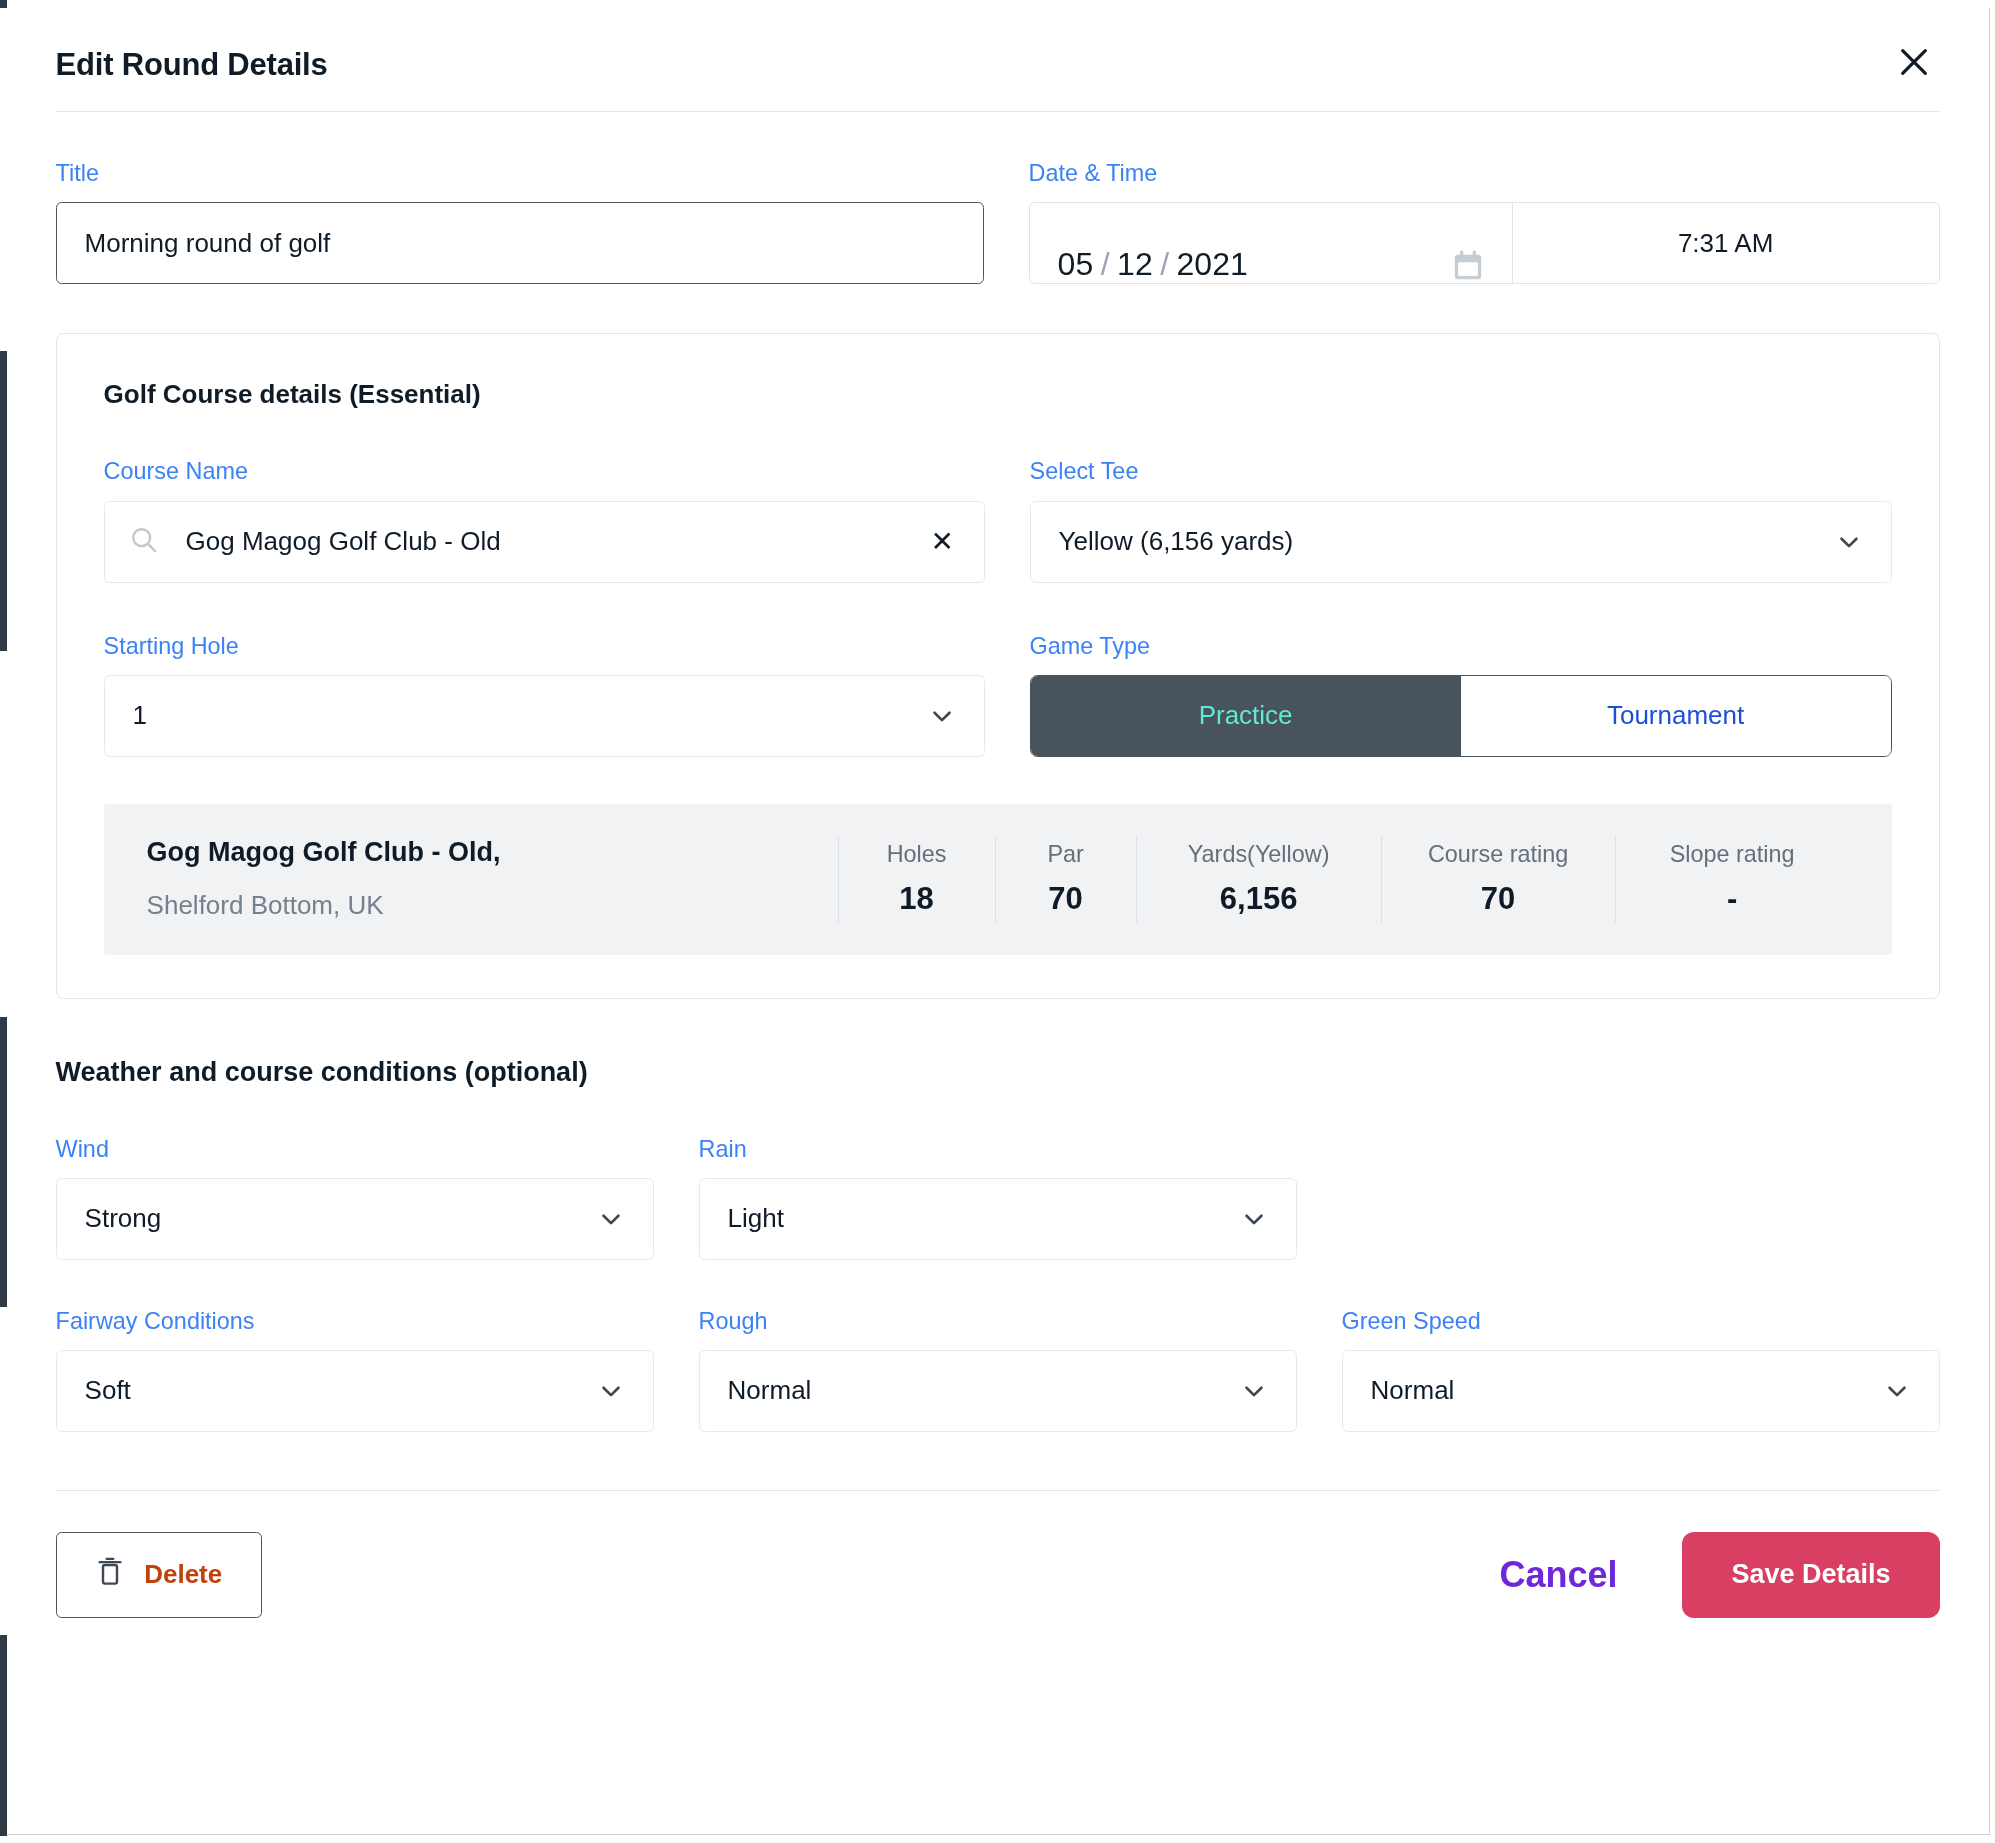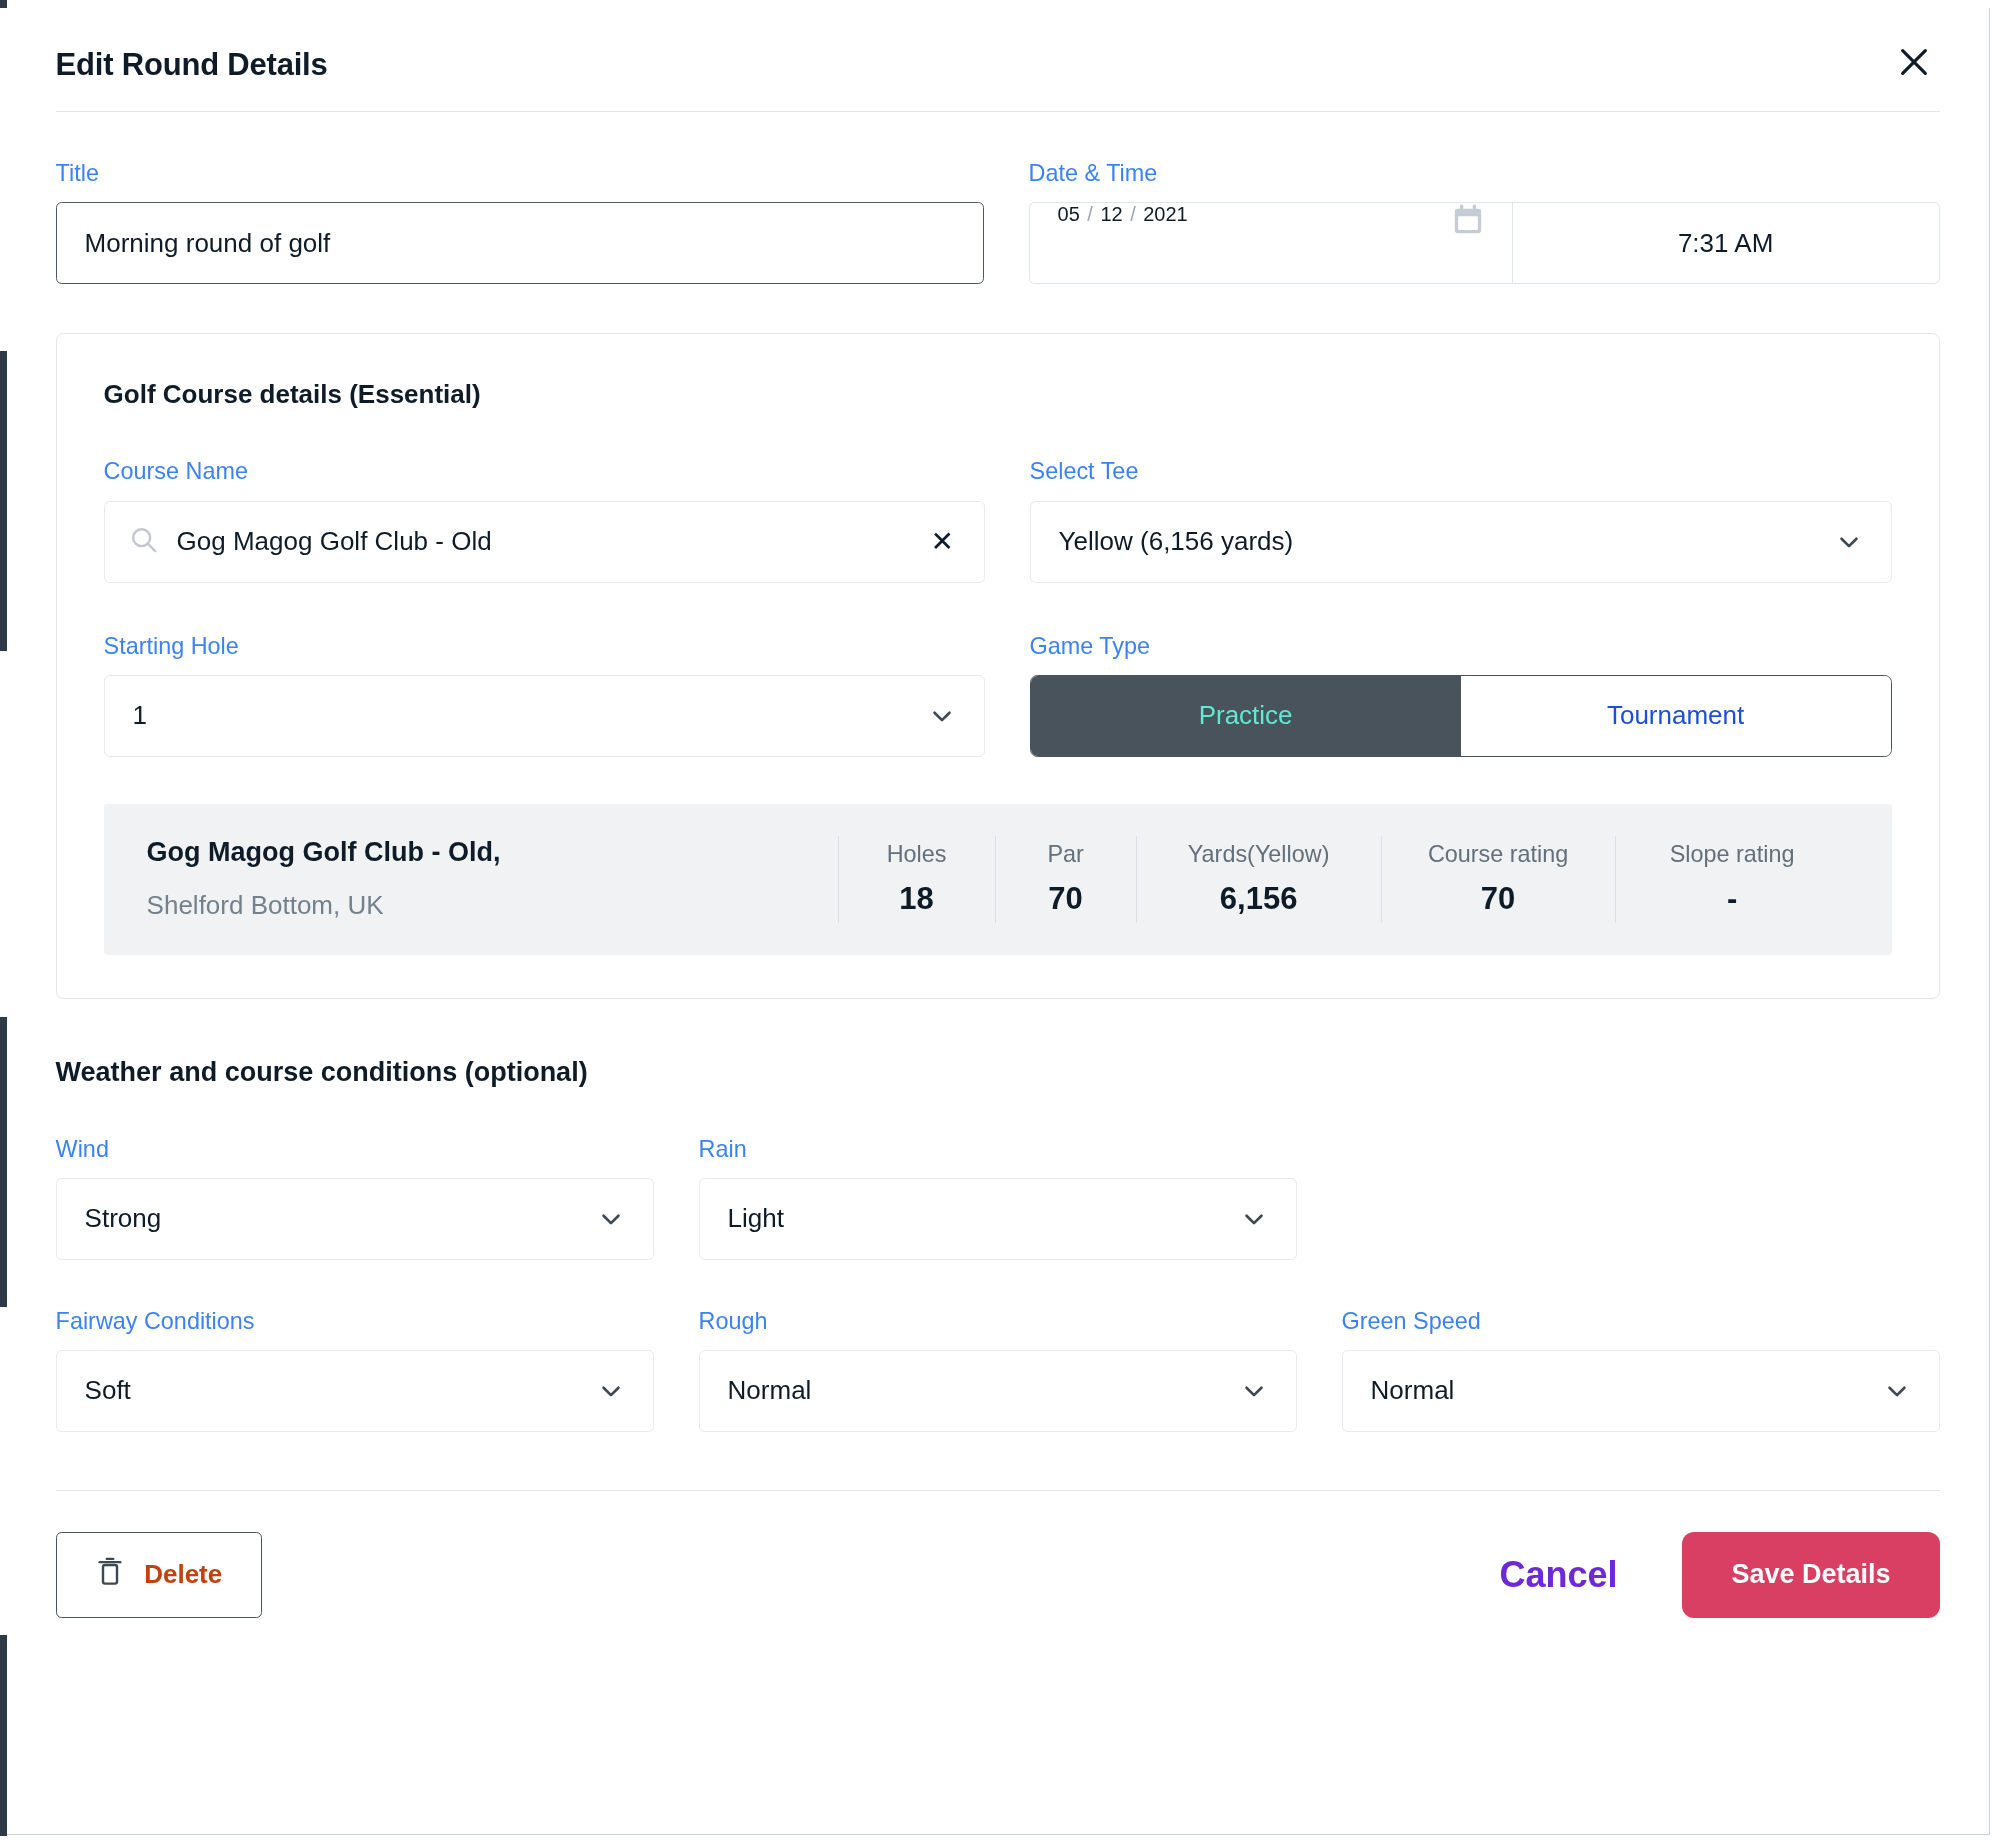--- a/index.html
+++ b/index.html
@@ -105,24 +105,24 @@
   .datetime-wrap {
     display: flex;
     height: 82px;
     border: 1.9px solid #dfe4e9;
     border-radius: 5.6px;
     overflow: hidden;
   }
   .date-part {
     flex: 1;
     display: flex;
-    align-items: flex-start;
+    align-items: flex-end;
     padding: 0 28px;
     border-right: 1.9px solid #dfe4e9;
-    font-size: 20px;
+    font-size: 32px;
     color: #0f1c28;
   }
   .date-seg { color: #0f1c28; }
   .date-sep { color: #9aa5b1; margin: 0 7.5px; }
   .cal-icon { margin-left: auto; display:flex; align-items:center; }
   .time-part {
     flex: 1;
     display: flex;
     align-items: center;
     justify-content: center;
@@ -151,21 +151,21 @@
   .col-left  { width: 881px; }
   .col-right { flex: 1; }
 
   .search-input {
     height: 82px;
     border: 1.9px solid #e6eaee;
     border-radius: 5.6px;
     display: flex;
     align-items: center;
     padding: 0 24px;
-    gap: 18px;
+    gap: 27px;
   }
   .search-input .val {
     font-size: 26px;
     color: #0f1c28;
     flex: 1;
   }
   .clear-x {
     font-size: 28px;
     color: #0f1c28;
     line-height: 1;

